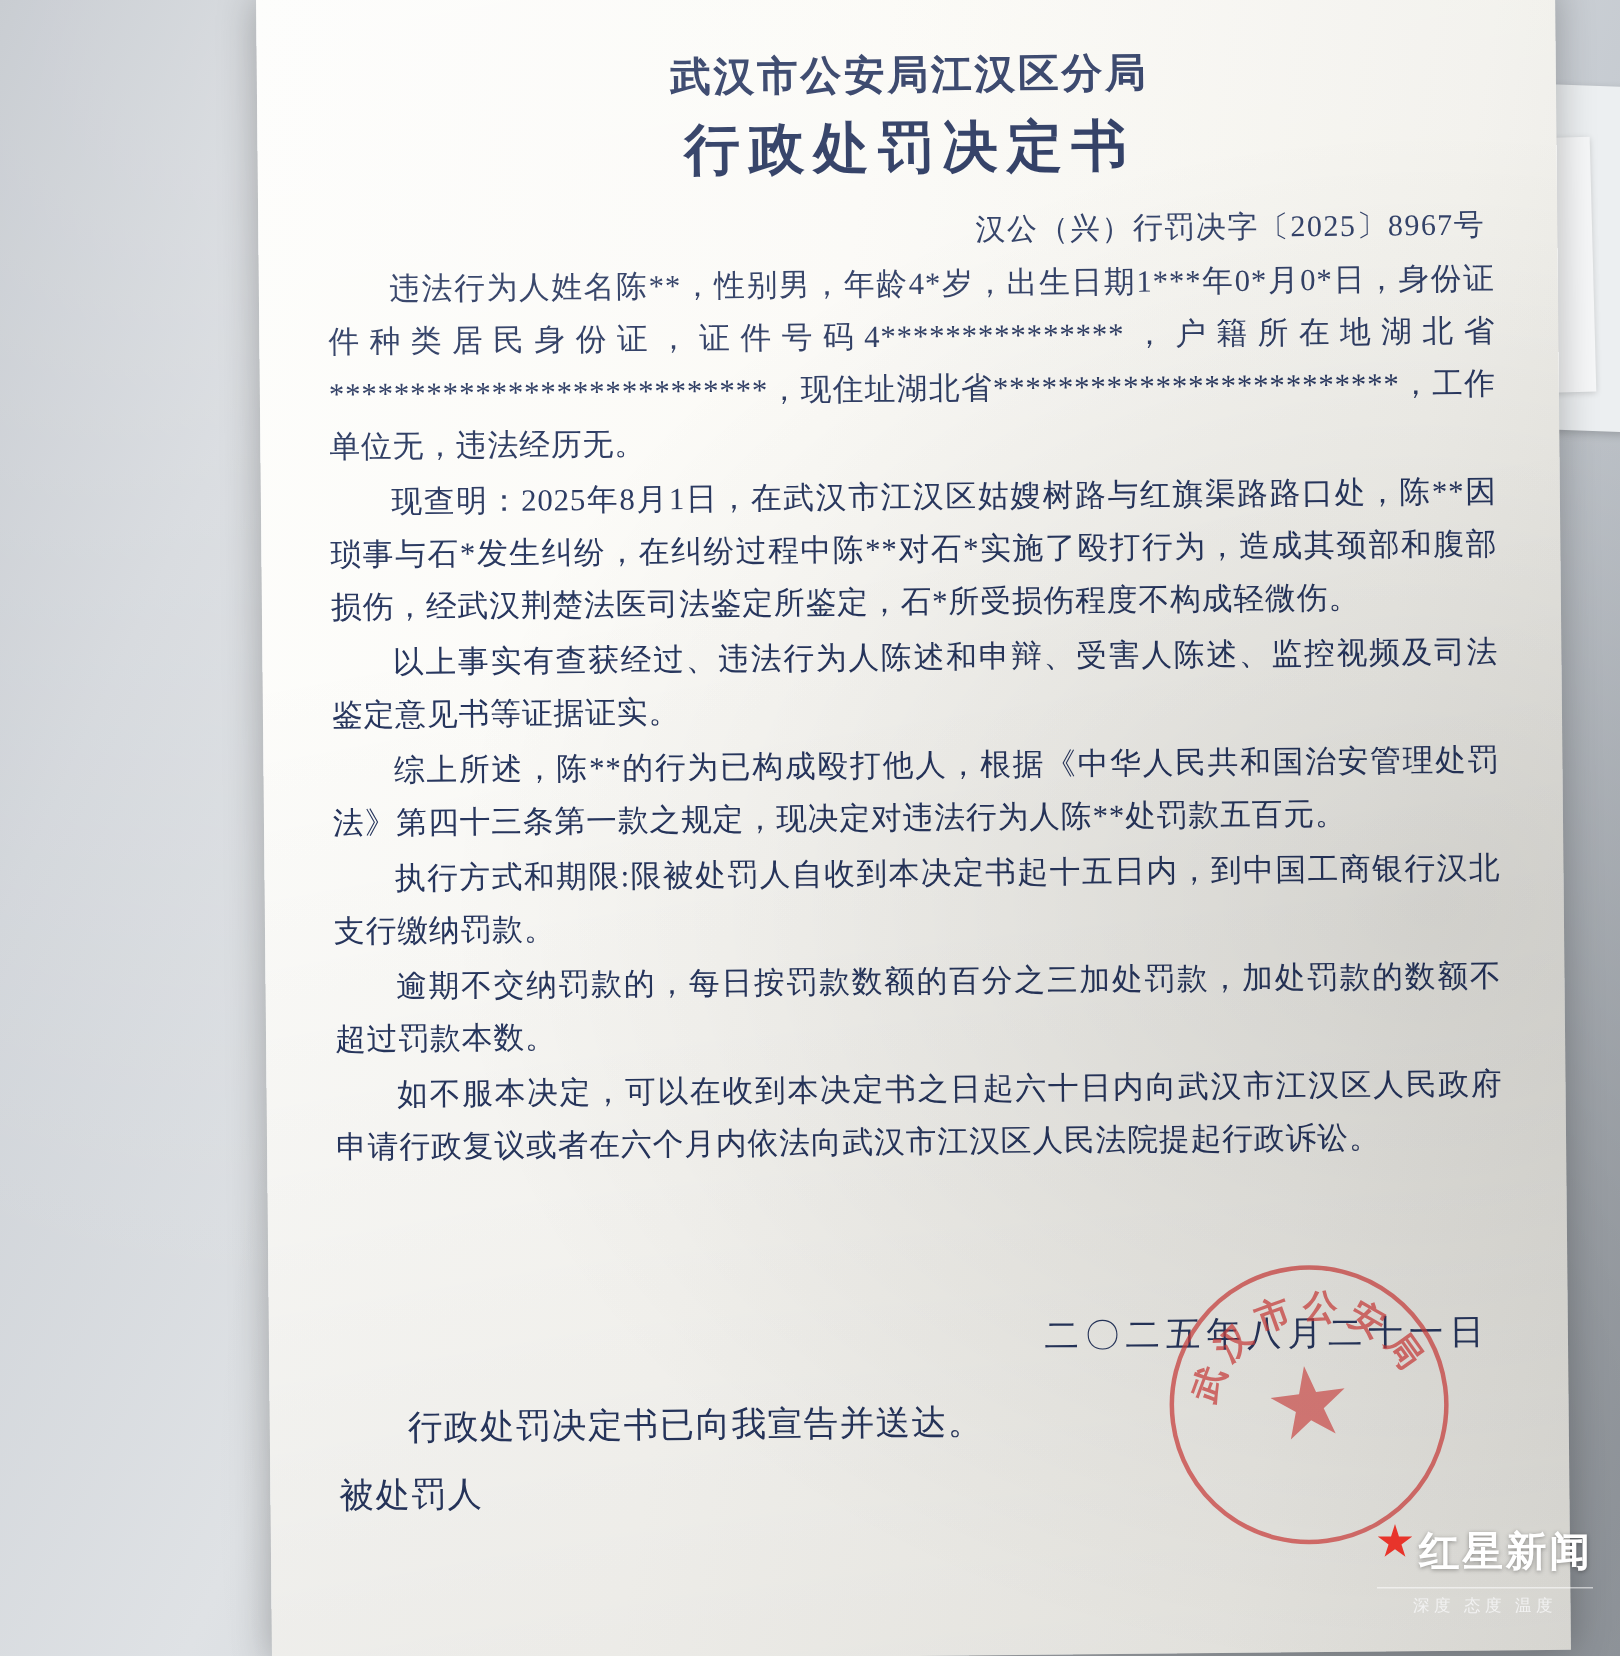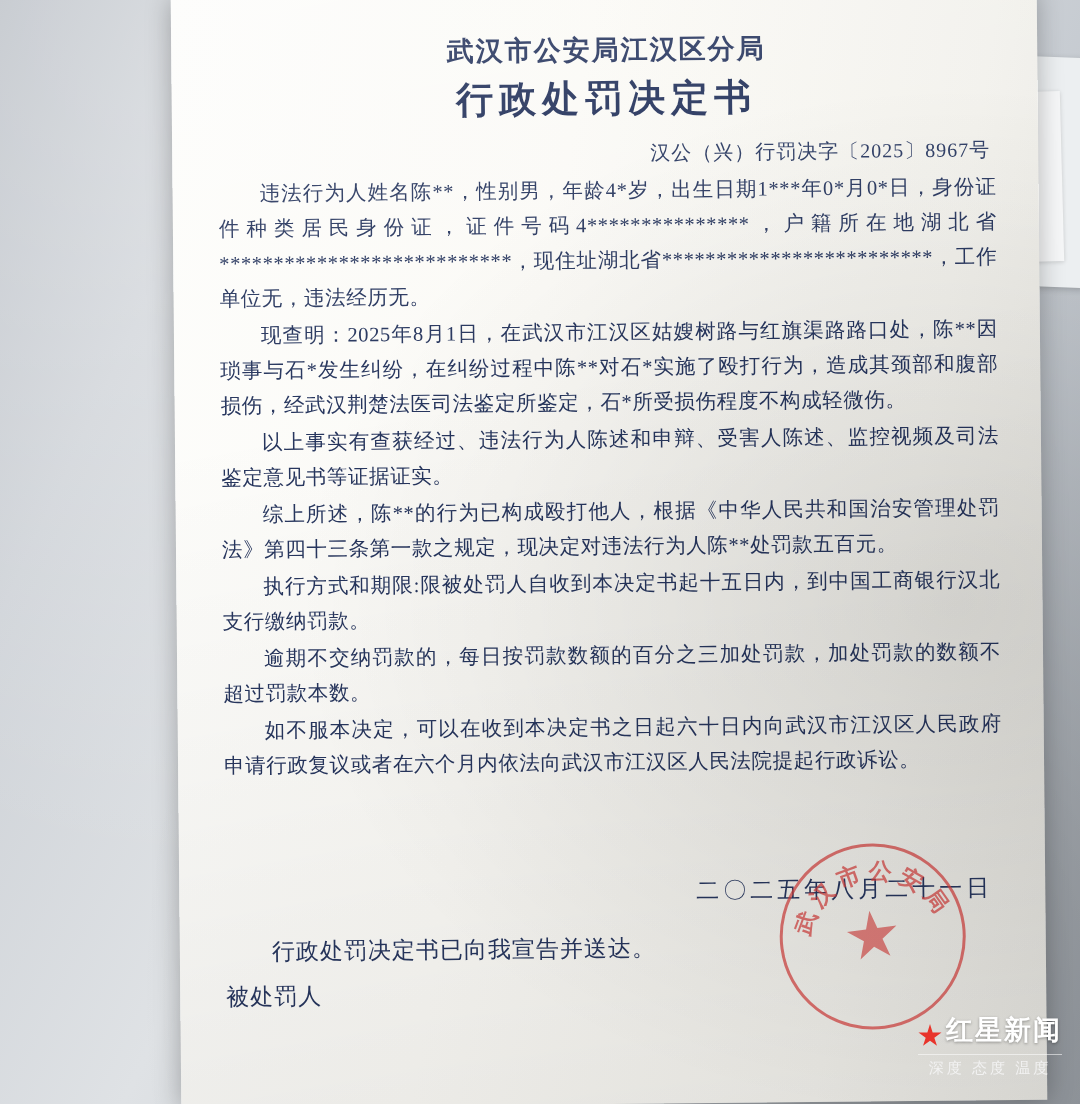--- a/index.html
+++ b/index.html
@@ -173,32 +173,32 @@
     right: 18px; bottom: 26px;
     text-align: center;
   }
   .logo .brand {
     font-family: "Liberation Sans", sans-serif;
     font-size: 27px;
     font-weight: bold;
     color: #ffffff;
     letter-spacing: 2px;
     text-shadow: 0 1px 3px rgba(0,0,0,.35);
-    display: flex; align-items: flex-end; gap: 4px;
+    display: flex; align-items: flex-start; gap: 4px;
   }
   .logo .star-mark {
     display: inline-block;
     width: 24px; height: 24px;
     background: #e8342b;
     clip-path: polygon(50% 0%, 61% 35%, 98% 35%, 68% 57%, 79% 91%, 50% 70%, 21% 91%, 32% 57%, 2% 35%, 39% 35%);
   }
   .logo .tagline {
     margin-top: 6px;
     font-family: "Liberation Sans", sans-serif;
-    font-size: 15px;
+    font-size: 11px;
     color: #f2f2f2;
     letter-spacing: 3px;
     border-top: 1px solid rgba(255,255,255,.55);
     padding-top: 4px;
   }
 </style>
 </head>
 <body>
 
 <div id="photo">

